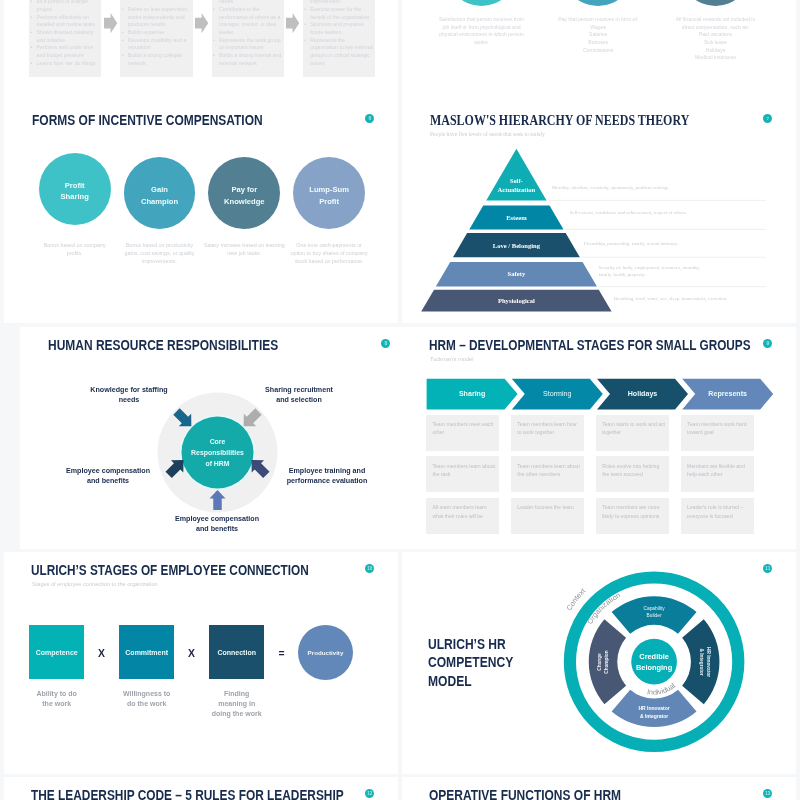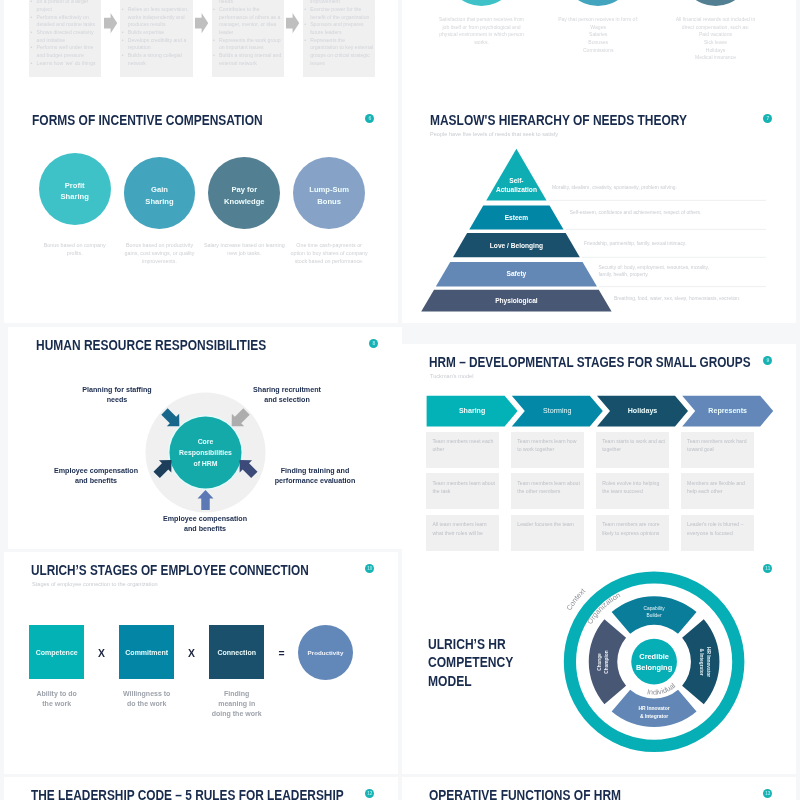--- a/index.html
+++ b/index.html
@@ -82,31 +82,31 @@
 </div>
 
 <div class="slide" style="left:4px;top:101px;width:394px;height:222px;--c0:#3fc2c7;--c1:#42a4bd;--c2:#527f92;--c3:#86a3c7;">
   <div class="s-title" style="left:28px;top:11.5px;font-size:13.8px;transform:scaleX(.868);transform-origin:left top;">FORMS OF INCENTIVE COMPENSATION</div>
   <div class="badge" style="left:361.3px;top:13.4px;width:9px;height:9px;font-size:5px;">6</div>
   <div>
     <div class="ctr" style="left:34.75px;top:52px;width:71.8px;height:71.8px;border-radius:50%;background:var(--c0);color:#eefcfc;font-size:7.6px;font-weight:bold;line-height:11.6px;padding-top:5px;box-sizing:border-box;"><span>Profit
 Sharing</span></div>
     <div class="ctr" style="left:32.8px;top:139.5px;width:75.8px;height:34px;align-items:flex-start;color:#cdd0d4;font-size:5.35px;line-height:8px;">Bonus based on company profits.</div>
     <div class="ctr" style="left:119.6px;top:56.4px;width:71.8px;height:71.8px;border-radius:50%;background:var(--c1);color:#eefcfc;font-size:7.6px;font-weight:bold;line-height:11.6px;padding-top:5px;box-sizing:border-box;"><span>Gain
-Sharing</span></div>
+Champion</span></div>
     <div class="ctr" style="left:117.6px;top:139.5px;width:75.8px;height:34px;align-items:flex-start;color:#cdd0d4;font-size:5.35px;line-height:8px;">Bonus based on productivity gains, cost savings, or quality improvements.</div>
     <div class="ctr" style="left:204.4px;top:56.4px;width:71.8px;height:71.8px;border-radius:50%;background:var(--c2);color:#eefcfc;font-size:7.6px;font-weight:bold;line-height:11.6px;padding-top:5px;box-sizing:border-box;"><span>Pay for
 Knowledge</span></div>
     <div class="ctr" style="left:198.8px;top:139.5px;width:83.0px;height:34px;align-items:flex-start;color:#cdd0d4;font-size:5.35px;line-height:8px;">Salary increase based on learning new job tasks.</div>
     <div class="ctr" style="left:289.2px;top:56.4px;width:71.8px;height:71.8px;border-radius:50%;background:var(--c3);color:#eefcfc;font-size:7.6px;font-weight:bold;line-height:11.6px;padding-top:5px;box-sizing:border-box;"><span>Lump-Sum
-Bonus</span></div>
+Profit</span></div>
     <div class="ctr" style="left:286.2px;top:139.5px;width:77.8px;height:34px;align-items:flex-start;color:#cdd0d4;font-size:5.35px;line-height:8px;">One time cash-payments or option to buy shares of company stock based on performance.</div>
   </div>
 </div>
-<div class="slide" style="left:402px;top:101px;width:394px;height:222px;--t0:#0eadb3;--t1:#0286a6;--t2:#1a506b;--t3:#6488b6;--t4:#485773;">
+<div class="slide" style="left:402px;top:101px;width:394px;height:222px;font-family:Liberation Serif, serif;--t0:#0eadb3;--t1:#0286a6;--t2:#1a506b;--t3:#6488b6;--t4:#485773;">
   <div class="s-title" style="left:28px;top:11.5px;font-size:13.8px;transform:scaleX(.868);transform-origin:left top;">MASLOW'S HIERARCHY OF NEEDS THEORY</div>
   <div class="s-sub" style="left:28px;top:29.5px;font-size:5.6px;color:#c9ccd1;">People have five levels of needs that seek to satisfy</div>
   <div class="badge" style="left:361.3px;top:13.4px;width:9px;height:9px;font-size:5px;">7</div>
   <svg style="position:absolute;left:0;top:0;" width="394" height="222" viewBox="0 0 394 222">
     <path d="M 114.40 47.80 L 144.57 99.40 L 84.23 99.40 Z" fill="var(--t0)"></path>
     <path d="M 81.25 104.50 L 147.55 104.50 L 161.52 128.40 L 67.28 128.40 Z" fill="var(--t1)"></path>
     <path d="M 65.12 132.10 L 163.68 132.10 L 177.83 156.30 L 50.97 156.30 Z" fill="var(--t2)"></path>
     <path d="M 48.22 161.00 L 180.58 161.00 L 194.96 185.60 L 33.84 185.60 Z" fill="var(--t3)"></path>
     <path d="M 32.03 188.70 L 196.77 188.70 L 209.57 210.60 L 19.22 210.60 Z" fill="var(--t4)"></path>
     <line x1="146.57" y1="99.40" x2="364" y2="99.40" stroke="#e8e9eb" stroke-width="0.7"></line>
@@ -122,52 +122,52 @@
     <div class="ctr" style="left:54.40px;top:164.00px;width:120px;height:18px;color:#ffffff;font-weight:bold;font-size:6.6px;line-height:9.5px;">Safety</div>
     <div class="ctr" style="left:54.40px;top:191.00px;width:120px;height:18px;color:#ffffff;font-weight:bold;font-size:6.6px;line-height:9.5px;">Physiological</div>
     <div style="position:absolute;left:150px;top:82.5px;width:210px;color:#c9ccd1;font-size:4.9px;line-height:7.4px;">Morality, idealism, creativity, spontaneity, problem solving.</div>
     <div style="position:absolute;left:167.8px;top:107.5px;width:195px;color:#c9ccd1;font-size:4.9px;line-height:7.4px;">Self-esteem, confidence and achievement, respect of others.</div>
     <div style="position:absolute;left:182px;top:138.5px;width:185px;color:#c9ccd1;font-size:4.9px;line-height:7.4px;">Friendship, partnership, family, sexual intimacy.</div>
     <div style="position:absolute;left:196.5px;top:162.5px;width:113px;color:#c9ccd1;font-size:4.9px;line-height:7.4px;">Security of: body, employment, resources, morality, family, health, property.</div>
     <div style="position:absolute;left:212px;top:193.5px;width:160px;color:#c9ccd1;font-size:4.9px;line-height:7.4px;">Breathing, food, water, sex, sleep, homeostasis, excretion.</div>
   </div>
 </div>
 
-<div class="slide" style="left:8px;top:327px;width:394px;height:222px;">
+<div class="slide" style="left:20px;top:327px;width:394px;height:222px;">
   <div class="s-title" style="left:28px;top:10.5px;font-size:13.8px;transform:scaleX(.868);transform-origin:left top;">HUMAN RESOURCE RESPONSIBILITIES</div>
   <div class="badge" style="left:361.3px;top:12.4px;width:9px;height:9px;font-size:5px;">8</div>
   <svg style="position:absolute;left:0;top:-1px;" width="394" height="222" viewBox="0 0 394 222">
     <circle cx="197.5" cy="126.5" r="60" fill="#f0f0f1"></circle>
     <circle cx="197.5" cy="126.5" r="37.5" fill="#e3fbfb"></circle>
     <circle cx="197.5" cy="126.5" r="36" fill="#15aaaa"></circle>
     <g>
       <path d="M -26.16 -26.16 L -26.34 -38.71 L -29.34 -35.71 L -37.83 -44.19 L -44.19 -37.83 L -35.71 -29.34 L -38.71 -26.34 Z" transform="translate(197.5,126.5)" fill="#17678c"></path>
       <path d="M 26.16 -26.16 L 38.71 -26.34 L 35.71 -29.34 L 44.19 -37.83 L 37.83 -44.19 L 29.34 -35.71 L 26.34 -38.71 Z" transform="translate(197.5,126.5)" fill="#adadad"></path>
       <path d="M -34.00 7.50 L -46.55 7.68 L -43.55 10.68 L -52.03 19.17 L -45.67 25.53 L -37.18 17.05 L -34.18 20.05 Z" transform="translate(197.5,126.5)" fill="#1d3f5c"></path>
       <path d="M 34.00 7.50 L 34.18 20.05 L 37.18 17.05 L 45.67 25.53 L 52.03 19.17 L 43.55 10.68 L 46.55 7.68 Z" transform="translate(197.5,126.5)" fill="#3b4a78"></path>
       <path d="M 0.00 37.50 L -8.00 46.00 L -4.25 46.00 L -4.25 57.50 L 4.25 57.50 L 4.25 46.00 L 8.00 46.00 Z" transform="translate(197.5,126.5)" fill="#5c79b5"></path>
     </g>
   </svg>
   <div class="ctr" style="left:161.5px;top:109.5px;width:72px;height:32px;color:#e6fbfb;font-weight:bold;font-size:6.9px;line-height:11px;">Core
 Responsibilities
 of HRM</div>
   <div>
-    <div class="ctr" style="left:50.0px;top:57.5px;width:118px;height:22px;align-items:flex-start;color:#1a2b4d;font-weight:bold;font-size:7.15px;line-height:10.8px;">Planning for staffing
+    <div class="ctr" style="left:50.0px;top:57.5px;width:118px;height:22px;align-items:flex-start;color:#1a2b4d;font-weight:bold;font-size:7.15px;line-height:10.8px;">Knowledge for staffing
 needs</div>
     <div class="ctr" style="left:220.0px;top:57.5px;width:118px;height:22px;align-items:flex-start;color:#1a2b4d;font-weight:bold;font-size:7.15px;line-height:10.8px;">Sharing recruitment
 and selection</div>
     <div class="ctr" style="left:29.0px;top:138.5px;width:118px;height:22px;align-items:flex-start;color:#1a2b4d;font-weight:bold;font-size:7.15px;line-height:10.8px;">Employee compensation
 and benefits</div>
-    <div class="ctr" style="left:243.0px;top:138.5px;width:128px;height:22px;align-items:flex-start;color:#1a2b4d;font-weight:bold;font-size:7.15px;line-height:10.8px;">Finding training and
+    <div class="ctr" style="left:243.0px;top:138.5px;width:128px;height:22px;align-items:flex-start;color:#1a2b4d;font-weight:bold;font-size:7.15px;line-height:10.8px;">Employee training and
 performance evaluation</div>
     <div class="ctr" style="left:133.0px;top:186.5px;width:128px;height:22px;align-items:flex-start;color:#1a2b4d;font-weight:bold;font-size:7.15px;line-height:10.8px;">Employee compensation
 and benefits</div>
   </div>
 </div>
-<div class="slide" style="left:402px;top:344px;width:394px;height:222px;--g0:#03b2b6;--g1:#0388a7;--g2:#17506b;--g3:#6287b8;">
+<div class="slide" style="left:402px;top:327px;width:394px;height:222px;--g0:#03b2b6;--g1:#0388a7;--g2:#17506b;--g3:#6287b8;">
   <div class="s-title" style="left:27px;top:10.5px;font-size:13.8px;transform:scaleX(.855);transform-origin:left top;">HRM – DEVELOPMENTAL STAGES FOR SMALL GROUPS</div>
   <div class="s-sub" style="left:28px;top:28.5px;font-size:5.6px;color:#c9ccd1;">Tuckman's model</div>
   <div class="badge" style="left:361.3px;top:12.4px;width:9px;height:9px;font-size:5px;">9</div>
   <svg style="position:absolute;left:0;top:-1px;" width="394" height="222" viewBox="0 0 394 222">
     <path d="M 24.6 52.7 L 102.6 52.7 L 115.6 68.1 L 102.6 83.5 L 24.6 83.5 Z" fill="var(--g0)"></path>
     <path d="M 109.8 52.7 L 187.8 52.7 L 200.8 68.1 L 187.8 83.5 L 109.8 83.5 L 122.8 68.1 Z" fill="var(--g1)"></path>
     <path d="M 195.0 52.7 L 273.0 52.7 L 286.0 68.1 L 273.0 83.5 L 195.0 83.5 L 208.0 68.1 Z" fill="var(--g2)"></path>
     <path d="M 280.2 52.7 L 358.2 52.7 L 371.2 68.1 L 358.2 83.5 L 280.2 83.5 L 293.2 68.1 Z" fill="var(--g3)"></path>
   </svg>
   <div>

